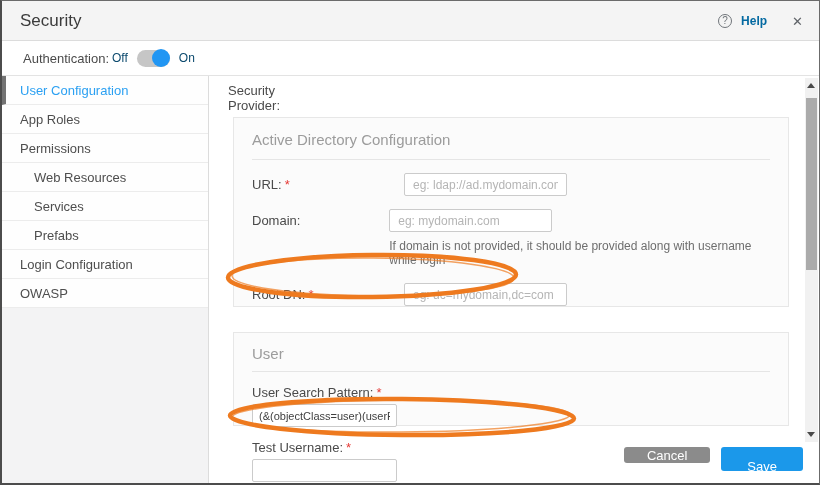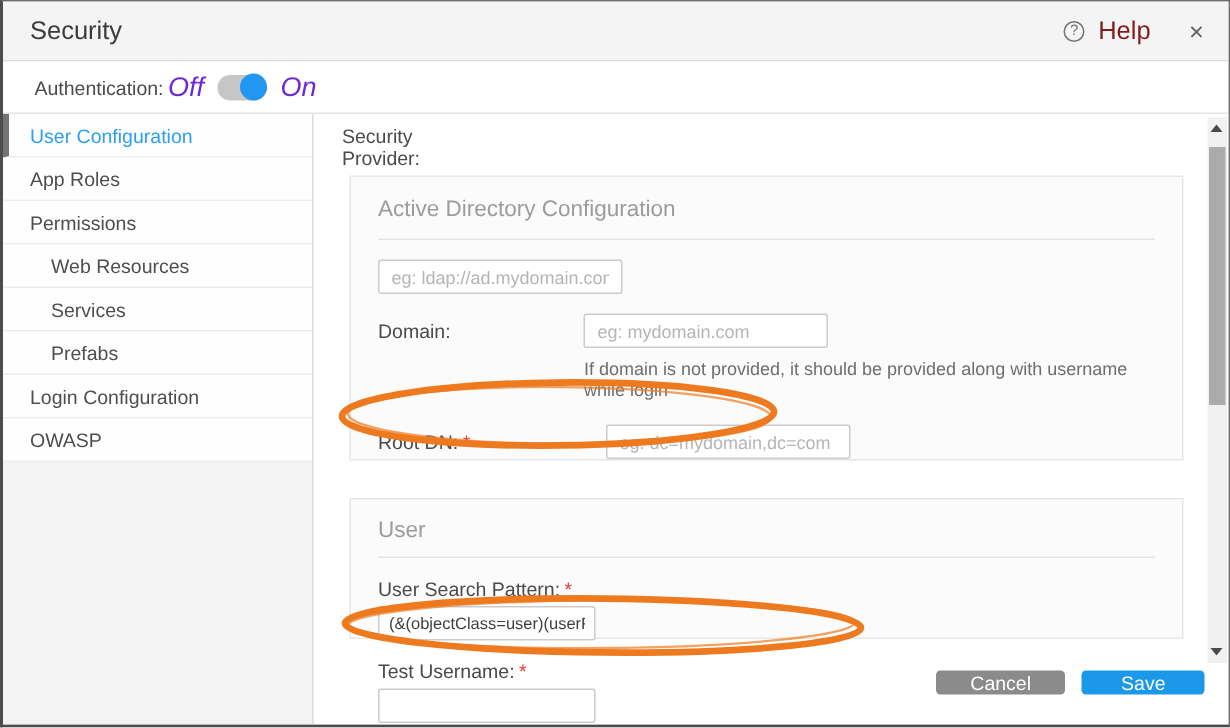--- a/index.html
+++ b/index.html
@@ -7,26 +7,26 @@
   .window{
     position:relative; width:820px; height:485px; background:#fff;
     border:1px solid #6b6b6b; border-left:2px solid #4c4c4c; border-bottom:2px solid #4c4c4c;
     overflow:hidden; font-family:"Liberation Sans", sans-serif;
   }
   
   .hdr{position:absolute;left:0;top:0;right:0;height:40px;background:#f4f4f4;border-bottom:1px solid #dcdcdc;display:flex;align-items:center;}
   .hdr-title{font-size:17px;color:#3b3b3b;margin-left:18px;}
   .hdr-right{position:absolute;right:16px;top:0;height:40px;display:flex;align-items:center;gap:9px;color:#5f6368;}
   .help-circle{width:14px;height:14px;border:1px solid #70757a;border-radius:50%;font-size:10px;line-height:12px;text-align:center;color:#70757a;display:inline-block;}
-  .help-txt{font-size:17px;color:#7f1d1d;}
+  .help-txt{font-size:12px;color:#0369a1;font-weight:bold;}
   .close-x{font-size:13px;color:#5f6368;margin-left:16px;cursor:pointer;}
   
   .auth{position:absolute;left:0;top:40px;right:0;height:35px;background:#fff;border-bottom:1px solid #e3e3e3;display:flex;align-items:center;padding-left:18px;font-size:13px;color:#4a4a4a;}
   .auth-label{width:92px;text-align:center;}
-  .tog-off,.tog-on{font-size:18px;color:#6d28d9;font-style:italic;}
+  .tog-off,.tog-on{font-size:12px;color:#0c4a6e;}
   .toggle{position:relative;width:33px;height:17px;background:#c6c6c6;border-radius:9px;margin:0 9px;cursor:pointer;}
   .toggle .knob{position:absolute;right:0px;top:-0.5px;width:18px;height:18px;border-radius:50%;background:#2196f3;}
   
   .sidebar{position:absolute;left:0;top:75px;bottom:0;width:207px;background:#f3f3f4;border-right:1px solid #dcdcdc;}
   .side-item{height:29px;line-height:29px;background:#fefefe;border-bottom:1px solid #ececec;font-size:13px;color:#4e4e4e;padding-left:18px;cursor:pointer;white-space:nowrap;}
   .side-item.indent{padding-left:32px;}
   .side-item.active{color:#2ba0f2;border-left:4px solid #737373;padding-left:14px;}
   
   .content{position:absolute;left:208px;top:75px;right:0;bottom:0;background:#fff;}
   .provider-row{position:absolute;left:18px;top:7px;display:flex;align-items:center;}
@@ -45,21 +45,21 @@
   .sec-user .flabel{width:172px;}
   .req{color:#e53935;margin-left:3px;}
   .txt{width:163px;height:23px;border:1px solid #cbcbcb;border-radius:2px;padding:0 8px;font-size:12px;color:#3f3f3f;font-family:"Liberation Sans",sans-serif;background:#fff;}
   .txt::placeholder{color:#b5b5b5;opacity:1;}
   .txt.narrow{width:145px;font-size:11px;padding:0 6px;}
   .hint{font-size:12px;color:#6e6e6e;margin-top:7px;}
   
   .footer{position:absolute;top:371px;right:16px;display:flex;gap:11px;}
   .btn{height:16px;border:none;border-radius:3px;color:#fff;font-size:13px;font-family:Liberation Sans, sans-serif;cursor:pointer;}
   .btn-cancel{background:#8b8b8b;padding:0 23px;}
-  .btn-save{background:#1b98ea;padding:0 26px;}
+  .btn-save{background:#1b98ea;padding:12px 26px;}
   
   .scrollbar{position:absolute;right:1px;top:2px;width:13px;height:364px;background:#f1f1f1;}
   .sb-up,.sb-down{position:absolute;left:2px;width:0;height:0;border-left:4.5px solid transparent;border-right:4.5px solid transparent;}
   .sb-up{top:5px;border-bottom:5px solid #4a4a4a;}
   .sb-down{bottom:5px;border-top:5px solid #4a4a4a;}
   .sb-thumb{position:absolute;left:1px;top:20px;width:11px;height:172px;background:#ababab;}
   
   .annos{position:absolute;left:0;top:0;pointer-events:none;z-index:50;}
 </style>
 </head>
@@ -100,20 +100,21 @@
 
     <div class="provider-row">
       <span class="provider-label">Security Provider:</span>
     </div>
 
     <div class="section sec-ad">
       <div class="sec-title">Active Directory Configuration</div>
       <div class="sec-div"></div>
 
       <div class="frow">
+        <span class="flabel"><span>URL:</span><span class="req">*</span></span>
         <input class="txt" type="text" placeholder="eg: ldap://ad.mydomain.com" style="">
       </div>
 
       <div class="frow">
         <span class="flabel">Domain:</span>
         <div>
           <input class="txt" type="text" placeholder="eg: mydomain.com" style="">
           <div class="hint">If domain is not provided, it should be provided along with username while login</div>
         </div>
       </div>

